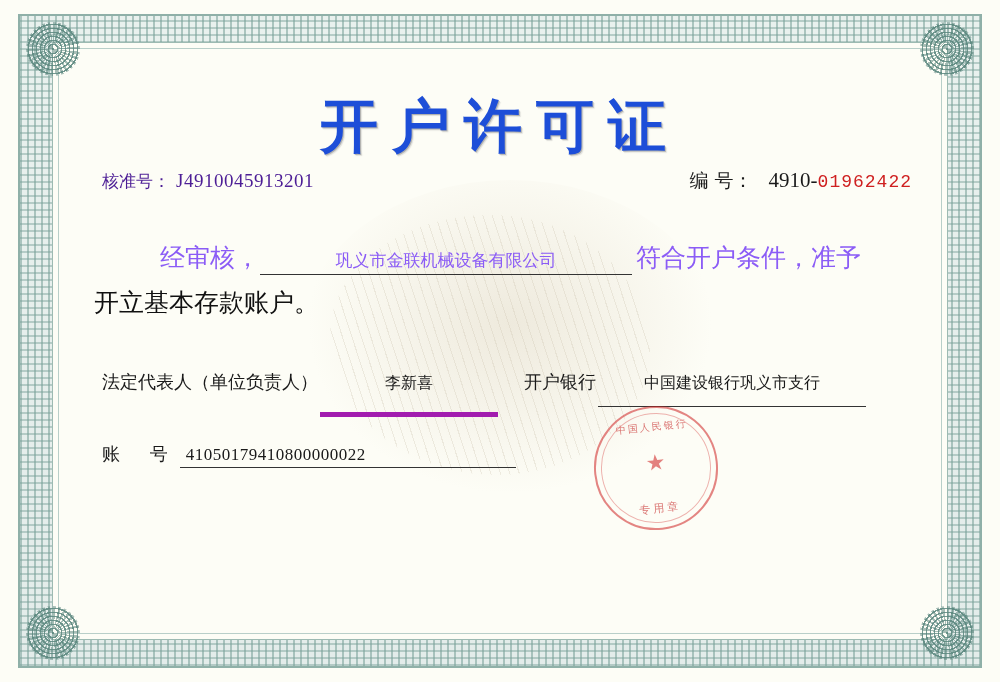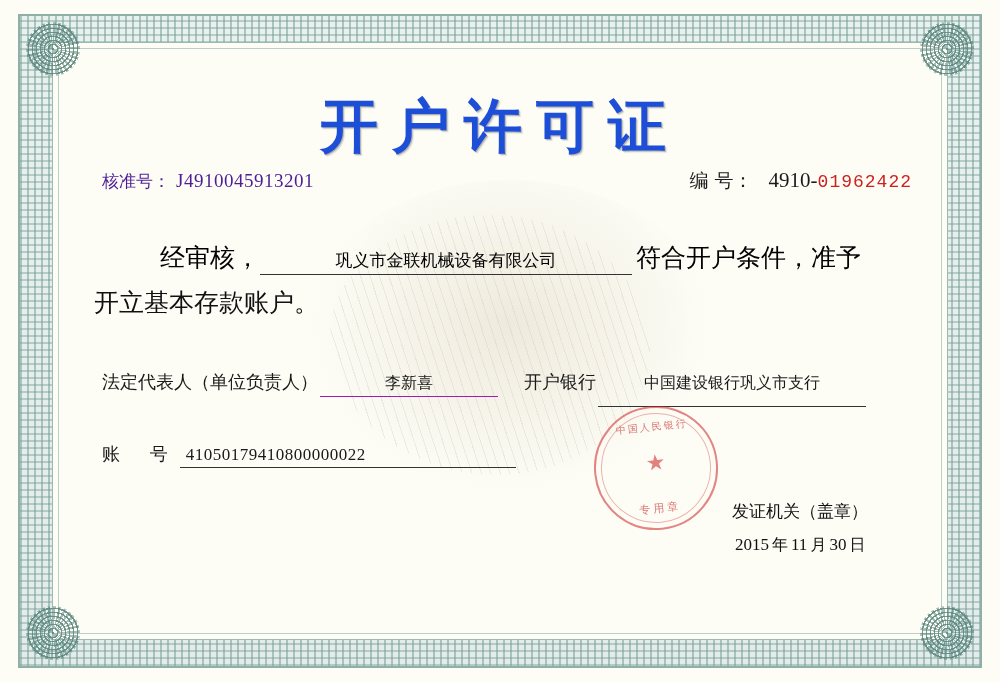--- a/index.html
+++ b/index.html
@@ -173,21 +173,21 @@
   }
 
   .para {
     position: absolute;
     left: 32px;
     right: 8px;
     top: 170px;
     font-family: "DejaVu Sans", sans-serif;
     font-size: 25px;
     line-height: 56px;
-    color: #000000;
+    color: #8b5cf6;
   }
   .para .lead { margin-left: 58px; }
   .fill {
     display: inline-block;
     min-width: 360px;
     text-align: center;
     border-bottom: 1px solid #333;
     font-family: "Liberation Serif", serif;
     font-size: 17px;
     vertical-align: baseline;
@@ -210,24 +210,24 @@
     top: 310px;
     right: 8px;
     font-family: "DejaVu Sans", sans-serif;
     font-size: 18px;
     white-space: nowrap;
   }
   .row-rep .fill-rep {
     display: inline-block;
     width: 178px;
     text-align: center;
-    border-bottom: 1px solid #a21caf;
+    border-bottom: 5px solid #a21caf;
     font-family: "Liberation Serif", serif;
     font-size: 16px;
-    padding-bottom: 2px;
+    padding-bottom: 18px;
     margin-left: 2px;
   }
   .row-rep .bank-label { margin-left: 26px; }
   .row-rep .fill-bank {
     display: inline-block;
     width: 268px;
     text-align: center;
     border-bottom: 1px solid #333;
     font-family: "Liberation Serif", serif;
     font-size: 16px;
@@ -358,26 +358,20 @@
     <div class="para-line2">开立基本存款账户。</div>
 
     <div class="row-rep">
       <span>法定代表人（单位负责人）</span><span class="fill-rep">李新喜</span><span class="bank-label">开户银行</span><span class="fill-bank">中国建设银行巩义市支行</span>
     </div>
 
     <div class="row-account">
       <span class="acct-label">账  号</span><span class="fill-acct">41050179410800000022</span>
     </div>
 
-    <div class="issuer">
-      <div>发证机关（盖章）</div>
-      <div class="date">
-        <span class="num">2015</span><span>年</span><span class="num">11</span><span>月</span><span class="num">30</span><span>日</span>
-      </div>
-    </div>
 
   </div>
 
   <div class="seal">
     <div class="seal-inner"></div>
     <div class="seal-top">中国人民银行</div>
     <div class="seal-star">★</div>
     <div class="seal-bottom">专用章</div>
   </div>
 

